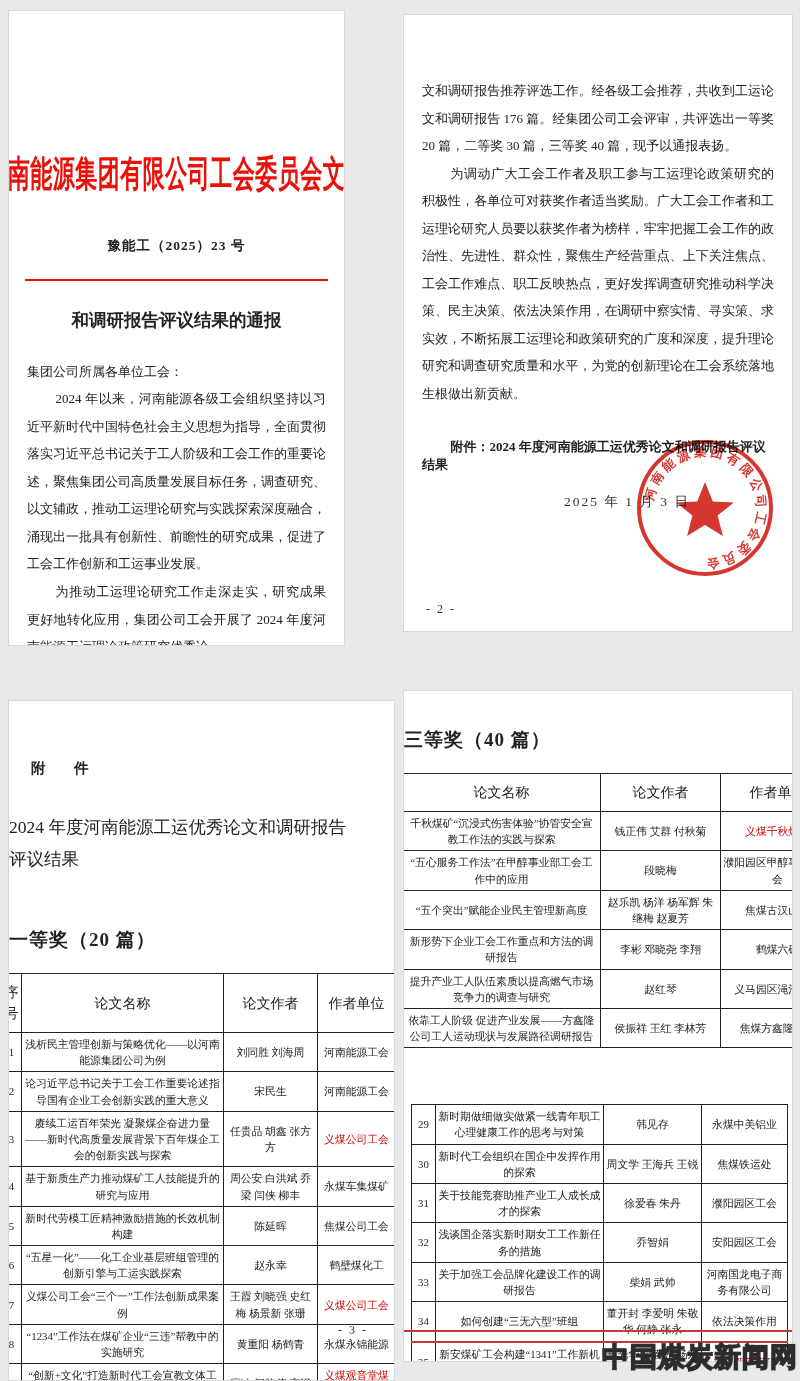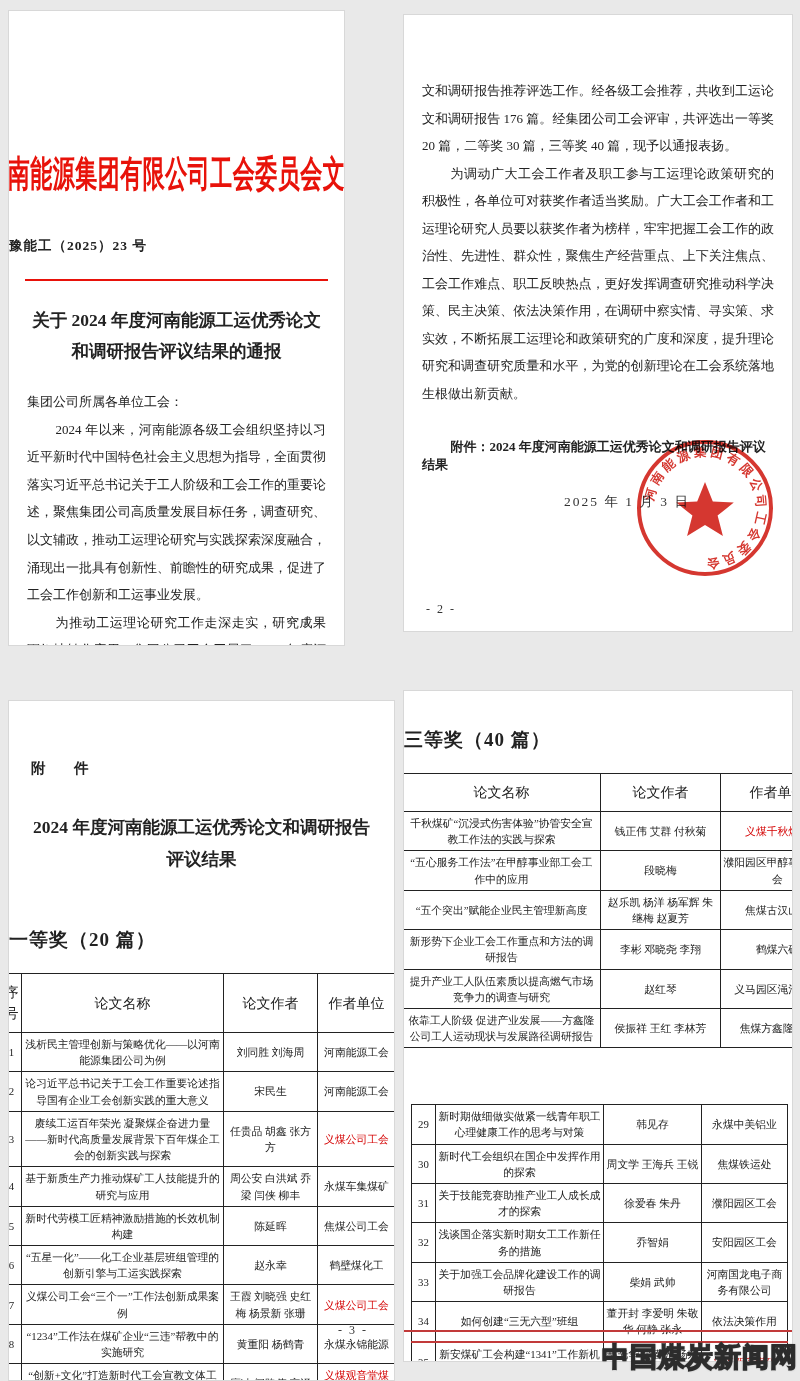--- a/index.html
+++ b/index.html
@@ -22,42 +22,42 @@
   #page3 { left:8px;  top:700px; width:387px; height:681px; }
   #page4 { left:403px; top:690px; width:390px; height:672px; }
 
   
   .banner-wrap { height:70px; margin-top:128px; display:flex; align-items:center; justify-content:center; }
   .banner {
     font-size:22px; font-weight:bold; color:#e8120a; white-space:nowrap;
     letter-spacing:0.5px; transform:scaleY(1.65); transform-origin:center;
     font-family:"Liberation Serif","DejaVu Serif",serif;
   }
-  .doc-number { margin-top:28px; font-size:13.5px; font-weight:bold; letter-spacing:1px; }
+  .doc-number { margin-top:28px; text-align:center; font-size:13.5px; font-weight:bold; letter-spacing:1px; }
   .red-rule { border:none; border-top:2.5px solid #e8120a; margin:24px 16px 0 16px; }
   .doc-title { margin-top:24px; text-align:center; font-weight:bold; font-size:17.5px; line-height:1.75; }
   .body-text { margin:22px 18px 0 18px; font-size:13px; line-height:2.12; text-align:justify; }
   .body-text p { text-indent:2.2em; }
   .body-text p.no-indent { text-indent:0; }
   .pagenum { position:absolute; font-size:12px; letter-spacing:2px; color:#333; }
   .pn-right { right:22px; bottom:16px; }
   .pn-left  { left:22px;  bottom:14px; }
 
   
   #page2 .body-text { margin-top:62px; }
   .attachment-line { margin:30px 18px 0 18px; font-size:13px; text-indent:2.2em; font-weight:bold; }
   .seal-date {
     position:absolute; top:478px; right:70px; width:190px; text-align:center;
     font-size:13.5px; letter-spacing:2px; color:#333; z-index:1;
   }
   .seal { position:absolute; top:420px; right:14px; width:146px; height:146px; z-index:2; opacity:0.92; mix-blend-mode:multiply; }
 
   
   .att-label { margin:58px 0 0 22px; font-size:14.5px; font-weight:bold; letter-spacing:7px; }
-  .att-title { margin-top:34px; text-align:center; font-weight:bold; font-size:17.5px; line-height:1.8; }
+  .att-title { margin-top:34px; text-align:left; font-weight:normal; font-size:17.5px; line-height:1.8; }
   .section-head { margin-top:52px; text-align:left; font-weight:bold; font-size:19px; letter-spacing:1px; }
 
   table.doc-table { border-collapse:collapse; table-layout:fixed; margin-top:20px; }
   .doc-table th, .doc-table td {
     border:1.5px solid #222; text-align:center; vertical-align:middle;
     padding:3px 2px; font-size:10.8px; line-height:1.5; word-break:break-all;
   }
   .doc-table th { font-size:14px; font-weight:normal; padding:8px 2px; }
   .doc-table td.red { color:#d40000; }
   #t-first { width:394px; margin-left:-8px; }
@@ -80,21 +80,20 @@
 </head>
 <body>
 
 <div class="page" id="page1">
   <div class="banner-wrap">
     <div class="banner">河南能源集团有限公司工会委员会文件</div>
   </div>
   <div class="doc-number">豫能工（2025）23 号</div>
   <hr class="red-rule">
   <div class="doc-title">
-    <div>关于 2024 年度河南能源工运优秀论文</div>
     <div>和调研报告评议结果的通报</div>
   </div>
   <div class="body-text">
     <p class="no-indent">集团公司所属各单位工会：</p>
     <p>2024 年以来，河南能源各级工会组织坚持以习近平新时代中国特色社会主义思想为指导，全面贯彻落实习近平总书记关于工人阶级和工会工作的重要论述，聚焦集团公司高质量发展目标任务，调查研究、以文辅政，推动工运理论研究与实践探索深度融合，涌现出一批具有创新性、前瞻性的研究成果，促进了工会工作创新和工运事业发展。</p>
     <p>为推动工运理论研究工作走深走实，研究成果更好地转化应用，集团公司工会开展了 2024 年度河南能源工运理论政策研究优秀论</p>
   </div>
   <div class="pagenum pn-right">- 1 -</div>
 </div>
 

